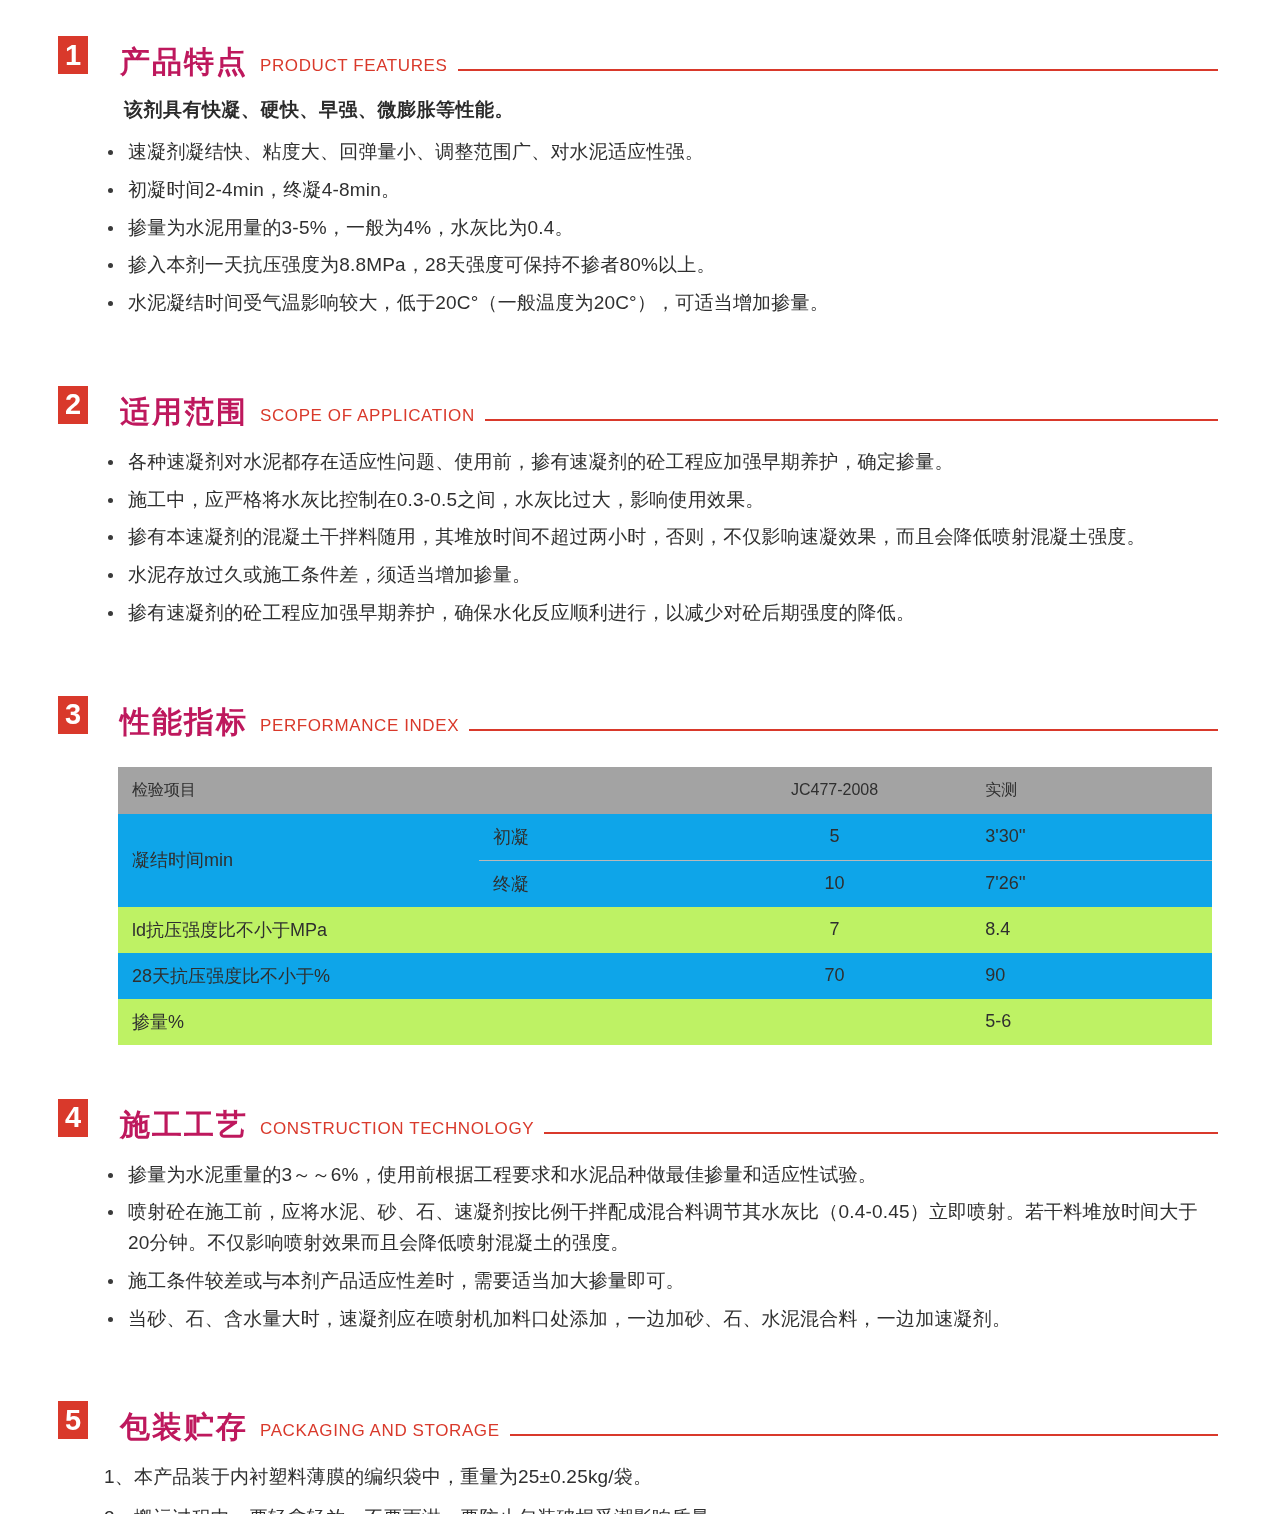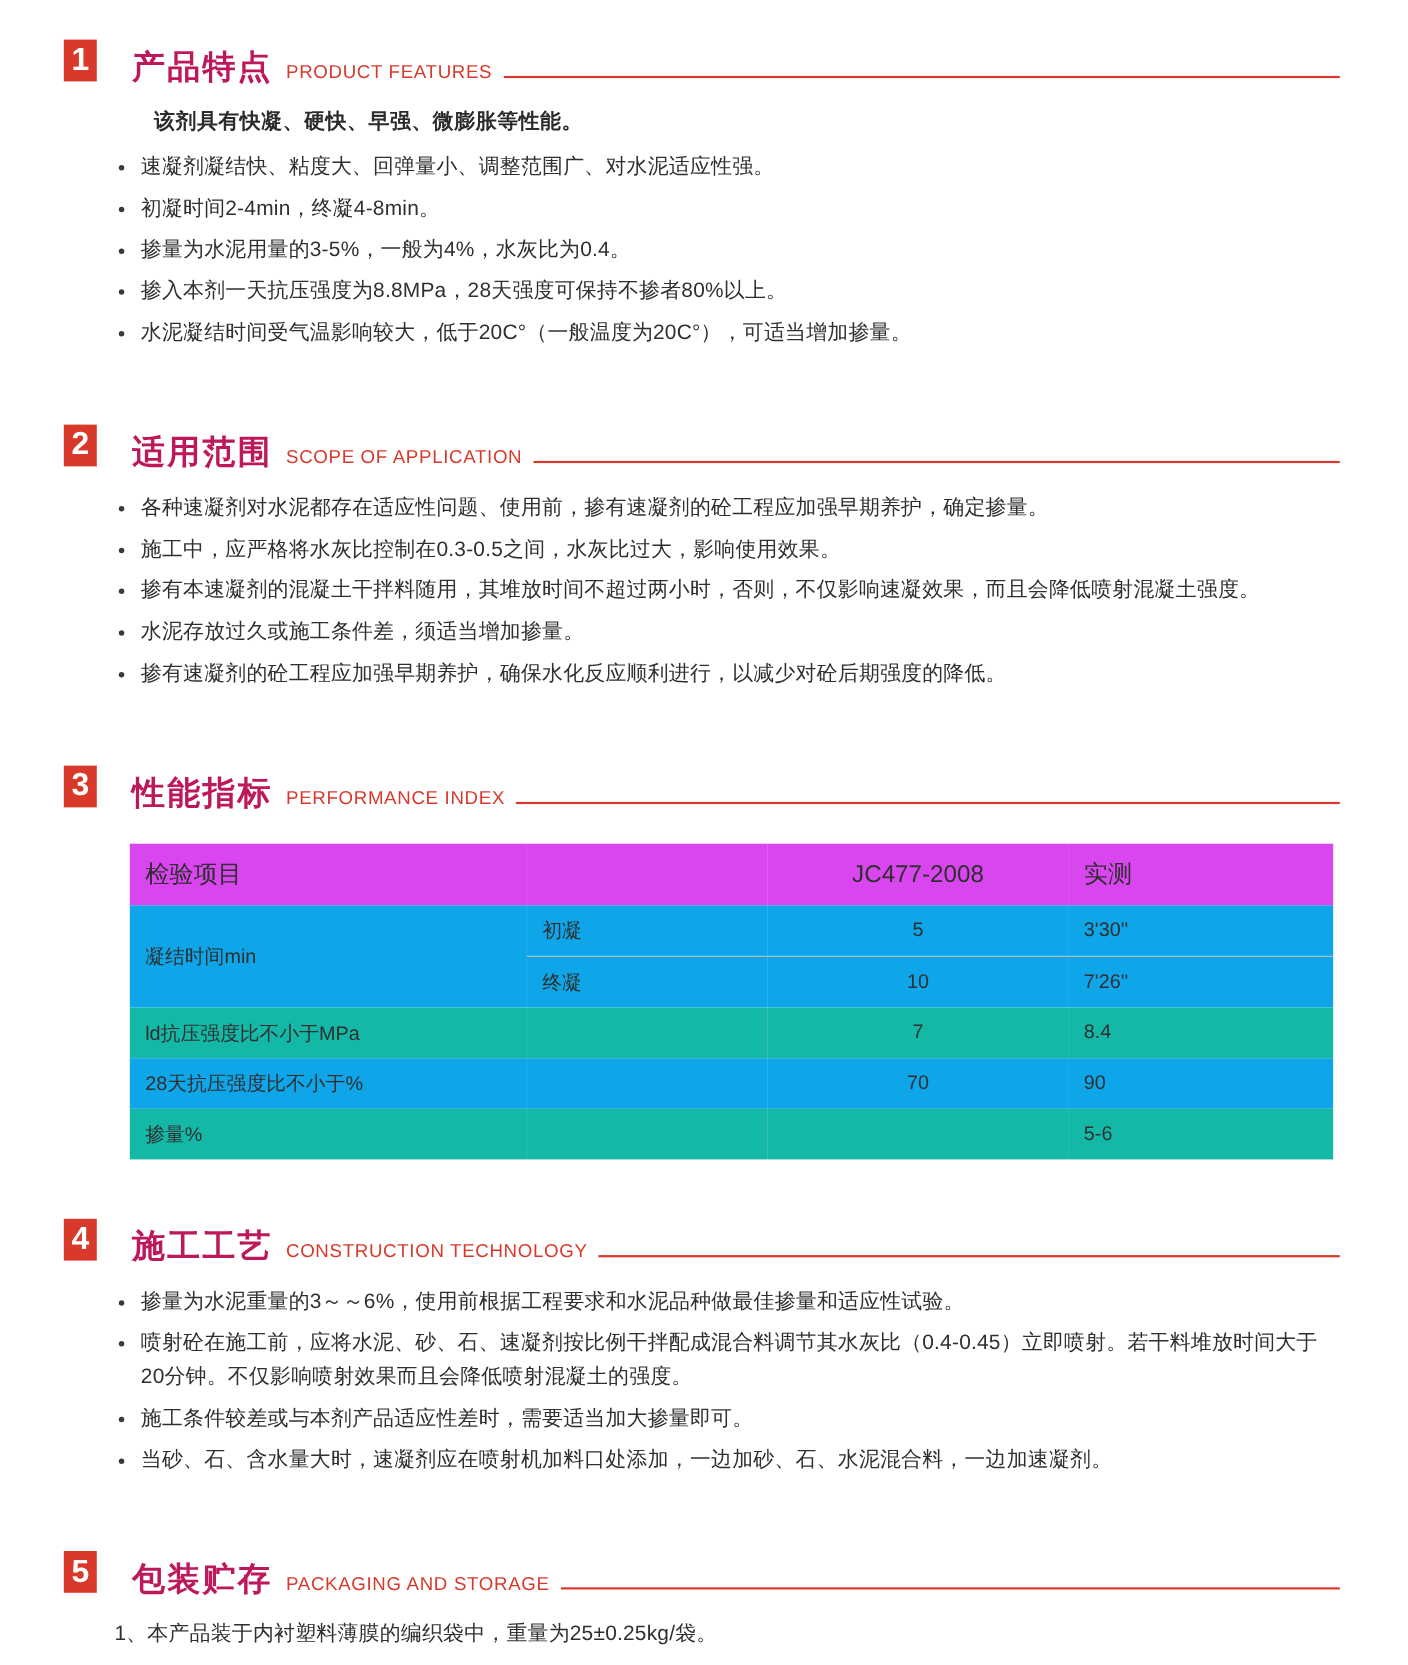--- a/index.html
+++ b/index.html
@@ -76,21 +76,21 @@
 
   
   .sec-body {
     padding: 0 62px 0 100px;
     margin-top: 20px;
   }
   .lead {
     font-size: 19px;
     font-weight: bold;
     color: #2b2b2b;
-    margin: 0 0 14px 40px;
+    margin: 0 0 14px 24px;
     letter-spacing: 0.5px;
   }
   ul.bullets {
     list-style: none;
     margin: 0;
     padding: 0;
   }
   ul.bullets li {
     position: relative;
     font-size: 19px;
@@ -134,31 +134,31 @@
     border-collapse: collapse;
     font-size: 18px;
     color: #2f2f2f;
   }
   table.perf td, table.perf th {
     padding: 11px 14px;
     text-align: left;
     font-weight: normal;
   }
   table.perf thead th {
-    background: #d946ef;
-    font-size: 22px;
+    background: #a3a3a3;
+    font-size: 16px;
     color: #2f2f2f;
     padding-top: 13px;
     padding-bottom: 13px;
   }
   .col-item   { width: 33%; }
   .col-sub    { width: 20%; }
   .col-std    { width: 25%; text-align: center !important; }
   .col-meas   { width: 22%; }
-  tr.shade td { background: #14b8a6; }
+  tr.shade td { background: #bef264; }
   tr.plain td { background: #0ea5e9; }
   td.center { text-align: center; }
   td.sub-div { border-bottom: 1px solid #b9b9b9; }
   td.rowspan-item { vertical-align: middle; }
 
   .spacer-36 { height: 36px; }
   .spacer-54 { height: 54px; }
   .spacer-60 { height: 60px; }
 </style>
 </head>

